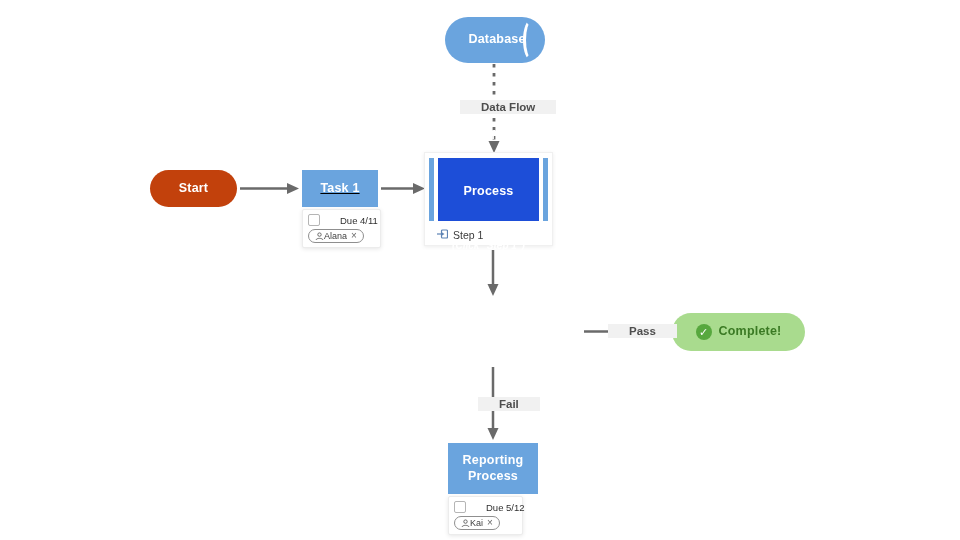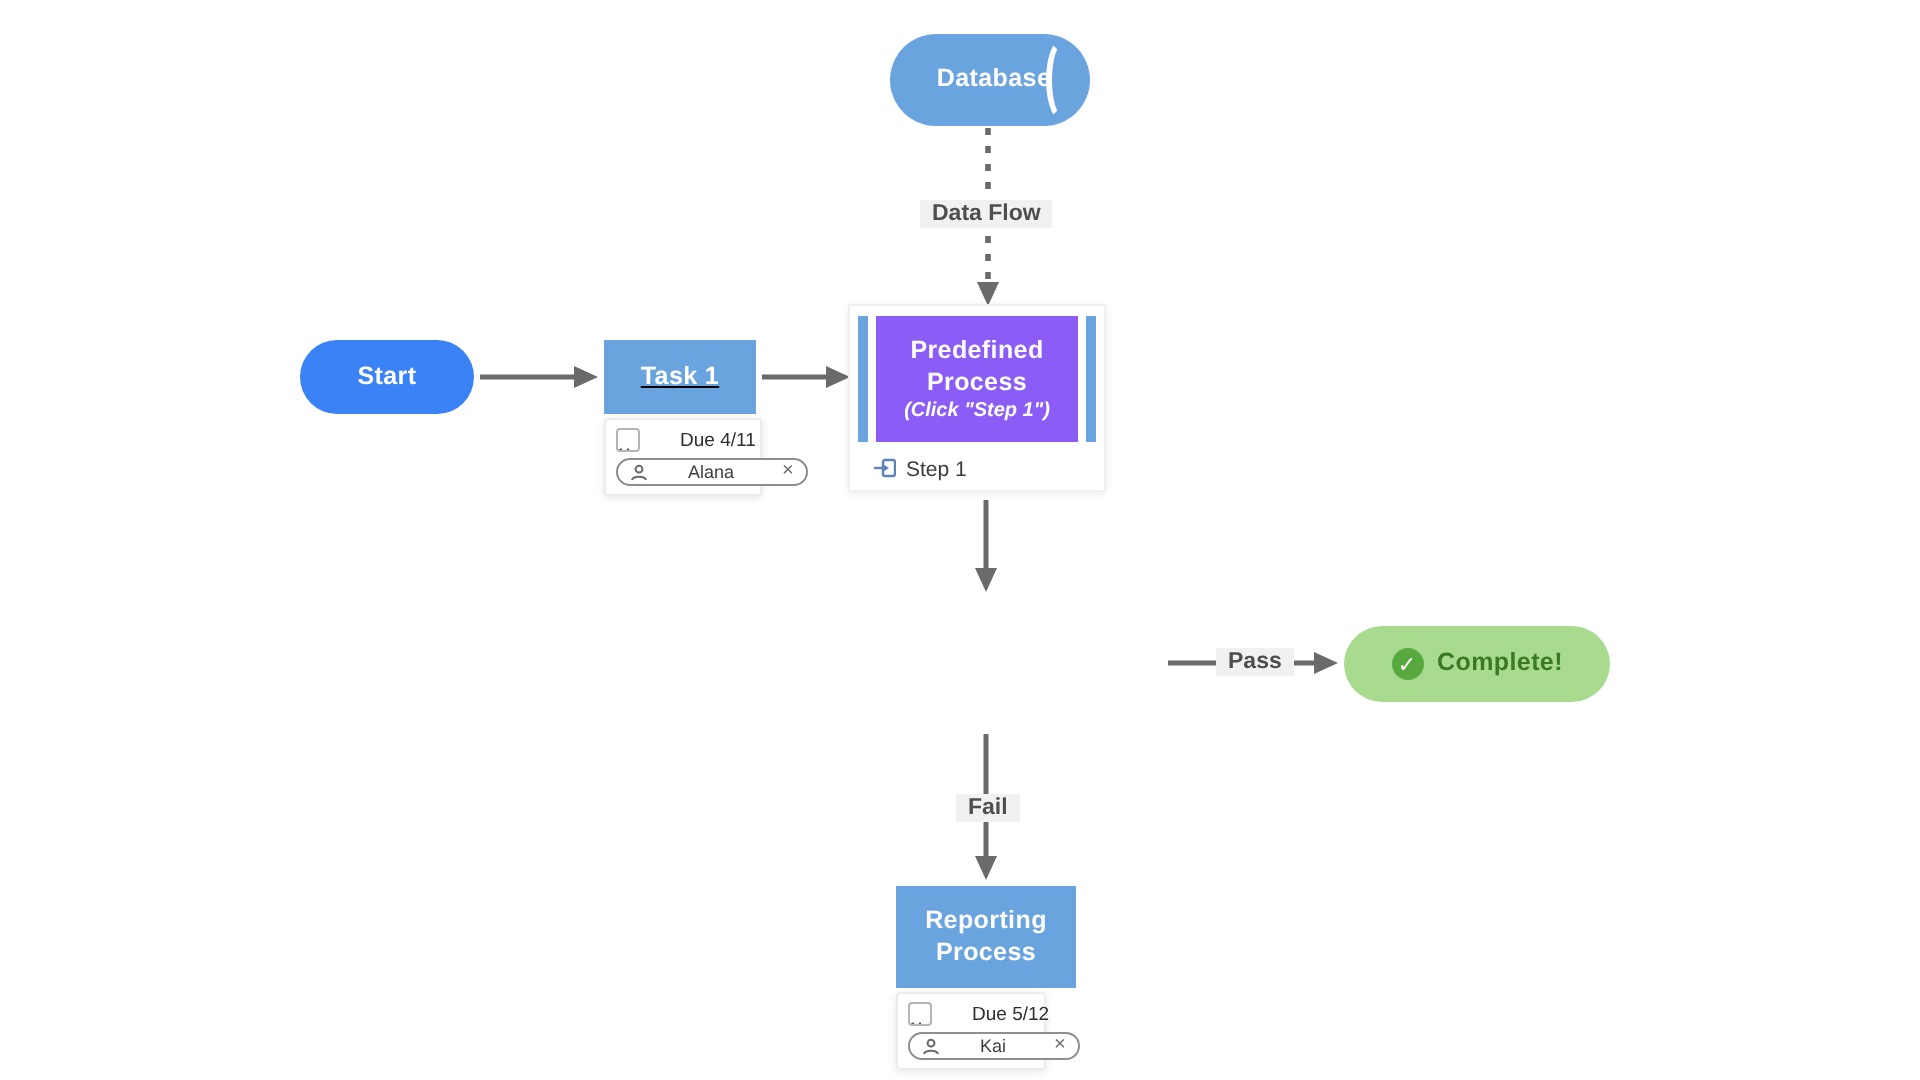--- a/index.html
+++ b/index.html
@@ -24,21 +24,21 @@
     border-radius: 50%;
     border-left: 3px solid #ffffff;
     border-top: 3px solid transparent;
     border-bottom: 3px solid transparent;
     border-right: 3px solid transparent;
   }
   #database .node-label { padding-right: 16px; margin-left: 20px; }
 
   
   #start { left: 150px; top: 170px; width: 87px; height: 37px;
-    background: #3b82f6; border-radius: 19px; }
+    background: #c2410c; border-radius: 19px; }
 
   
   #task1 { left: 302px; top: 170px; width: 76px; height: 37px; background: #6aa4de; text-decoration: underline; }
 
   
   .badge-card {
     position: absolute; z-index: 2; background: #ffffff;
     border: 1px solid #ececec; box-shadow: 0 1px 4px rgba(0,0,0,.10);
     border-radius: 2px; padding: 4px 5px;
     display: flex; flex-direction: column; gap: 3px;
@@ -46,36 +46,36 @@
   #task1-card { left: 302px; top: 209px; width: 79px; }
   #reporting-card { left: 448px; top: 496px; width: 75px; }
 
   .due-row { display: flex; align-items: center; gap: 20px; }
   .due-text { font-size: 9.5px; color: #2f2f2f; white-space: nowrap; }
   .cal-icon { width: 12px; height: 12px; border: 1px solid #b5b5b5; border-radius: 2px;
     background: #fff; overflow: hidden; flex: 0 0 auto; }
   .cal-icon .cal-top { height: 4px; background: #e8a33d; }
   .cal-icon .cal-day { font-size: 5.5px; line-height: 6px; color: #555; text-align: center; font-weight: 700; }
 
-  .assignee-pill { display: inline-flex; align-items: center; gap: 20px;
+  .assignee-pill { display: inline-flex; align-items: center; gap: 0;
     border: 1px solid #8f8f8f; border-radius: 9px; padding: 1px 6px;
     background: #fff; align-self: flex-start; }
   .assignee-name { font-size: 9px; color: #3f3f3f; }
   .pill-x { font-size: 10px; color: #6b6b6b; margin-left: 4px; line-height: 1; cursor: pointer; }
   .person-icon { display: inline-flex; }
 
   
   #predefined-card { left: 424px; top: 152px; width: 129px; height: 94px;
     position: absolute; z-index: 2; background: #fff;
     box-shadow: 0 1px 4px rgba(0,0,0,.08); border: 1px solid #f0f0f0; }
   #predefined-shape { position: absolute; left: 4px; top: 5px; width: 119px; height: 63px;
     display: flex; gap: 4px; }
   .pp-bar { width: 5px; background: #6aa4de; flex: 0 0 auto; }
-  .pp-main { flex: 1; background: #8b5cf6; display: flex; flex-direction: column;
-    align-items: center; justify-content: center; }
+  .pp-main { flex: 1; background: #1d4ed8; display: flex; flex-direction: column;
+    align-items: center; justify-content: center; gap: 40px; }
   .pp-sub { color: #fff; font-size: 10px; font-style: italic; font-weight: 700; margin-top: 1px; }
   #step-link { position: absolute; left: 12px; top: 76px; display: flex; gap: 5px; cursor: pointer; }
   #step-link .step-text { font-size: 10.5px; color: #3a3a3a; }
 
   
   #evaluation { left: 405px; top: 297px; width: 176px; height: 69px;
     background: #6aa4de;
     clip-path: polygon(50% 0, 100% 50%, 50% 100%, 0 50%); }
 
   
@@ -85,21 +85,21 @@
   .check-circle { width: 16px; height: 16px; border-radius: 50%; background: #57a83e;
     color: #fff; font-size: 11px; font-weight: 700; display: flex;
     align-items: center; justify-content: center; flex: 0 0 auto; }
 
   
   #reporting { left: 448px; top: 443px; width: 90px; height: 51px; background: #6aa4de; }
 
   
   .conn-label { position: absolute; z-index: 3; background: #f1f1f1;
     color: #4e4e4e; font-size: 11.5px; font-weight: 700;
-    padding: 1px 6px; white-space: nowrap; }
+    padding: 1px 21px; white-space: nowrap; }
   #label-dataflow { left: 460px; top: 100px; }
   #label-pass { left: 608px; top: 324px; }
   #label-fail { left: 478px; top: 397px; }
 </style>
 </head>
 <body>
 
 <div id="canvas">
 
   <svg id="connector-layer" width="960" height="540" viewBox="0 0 960 540">

